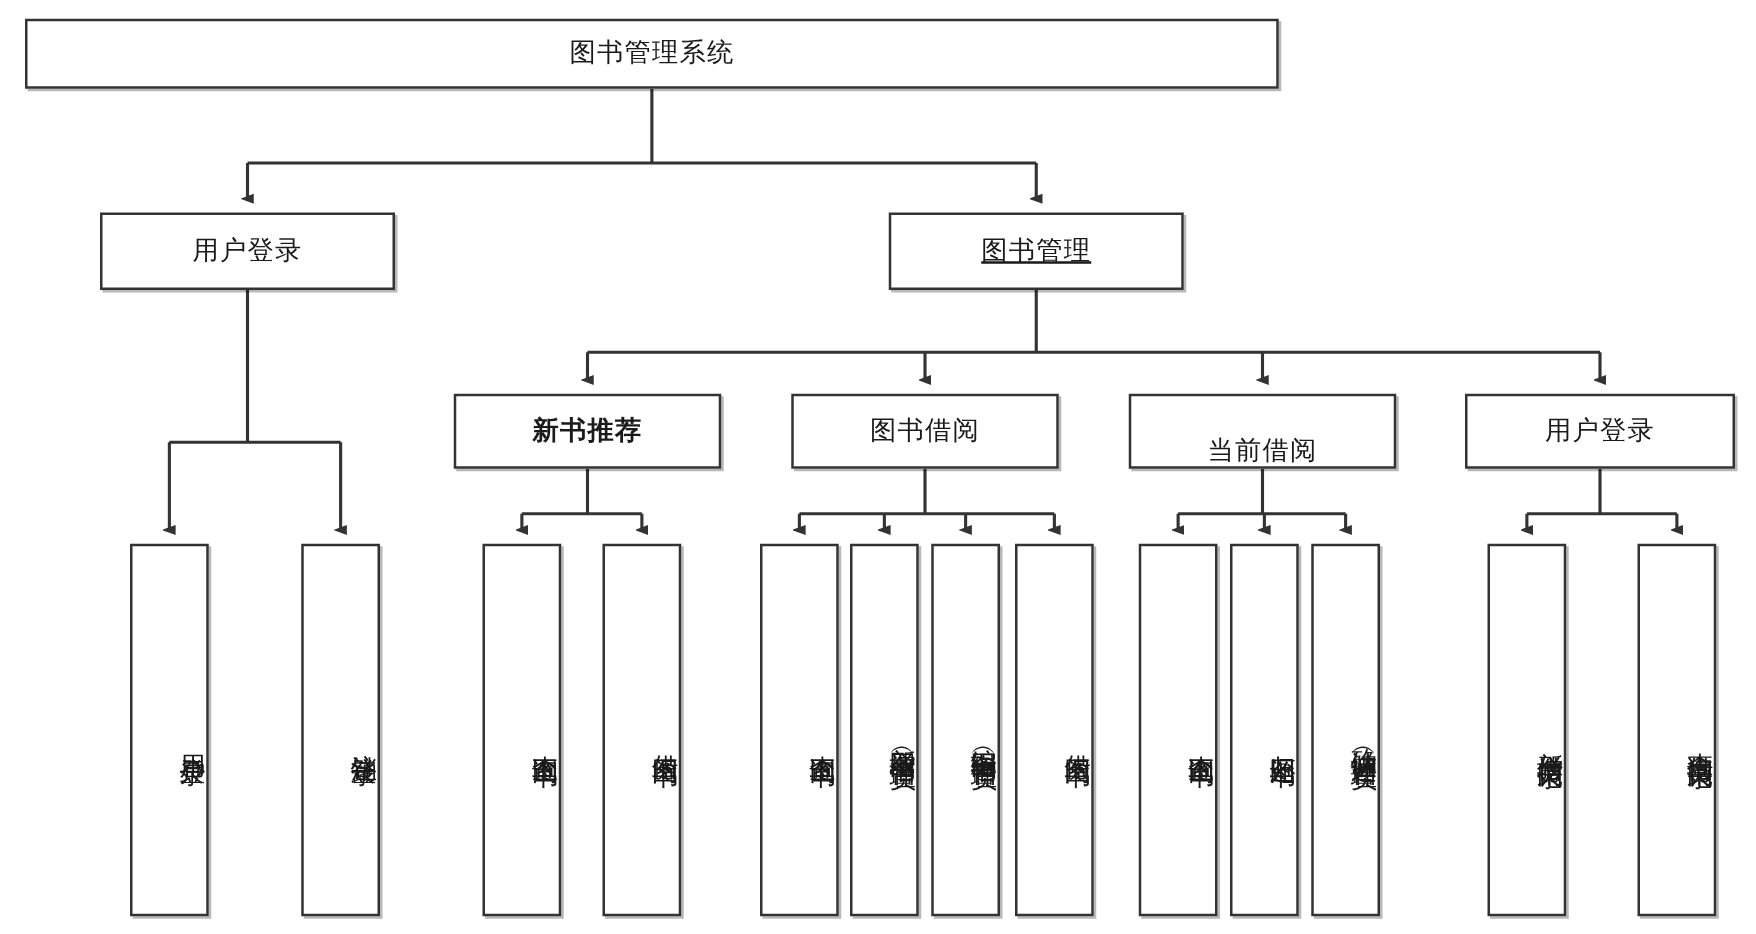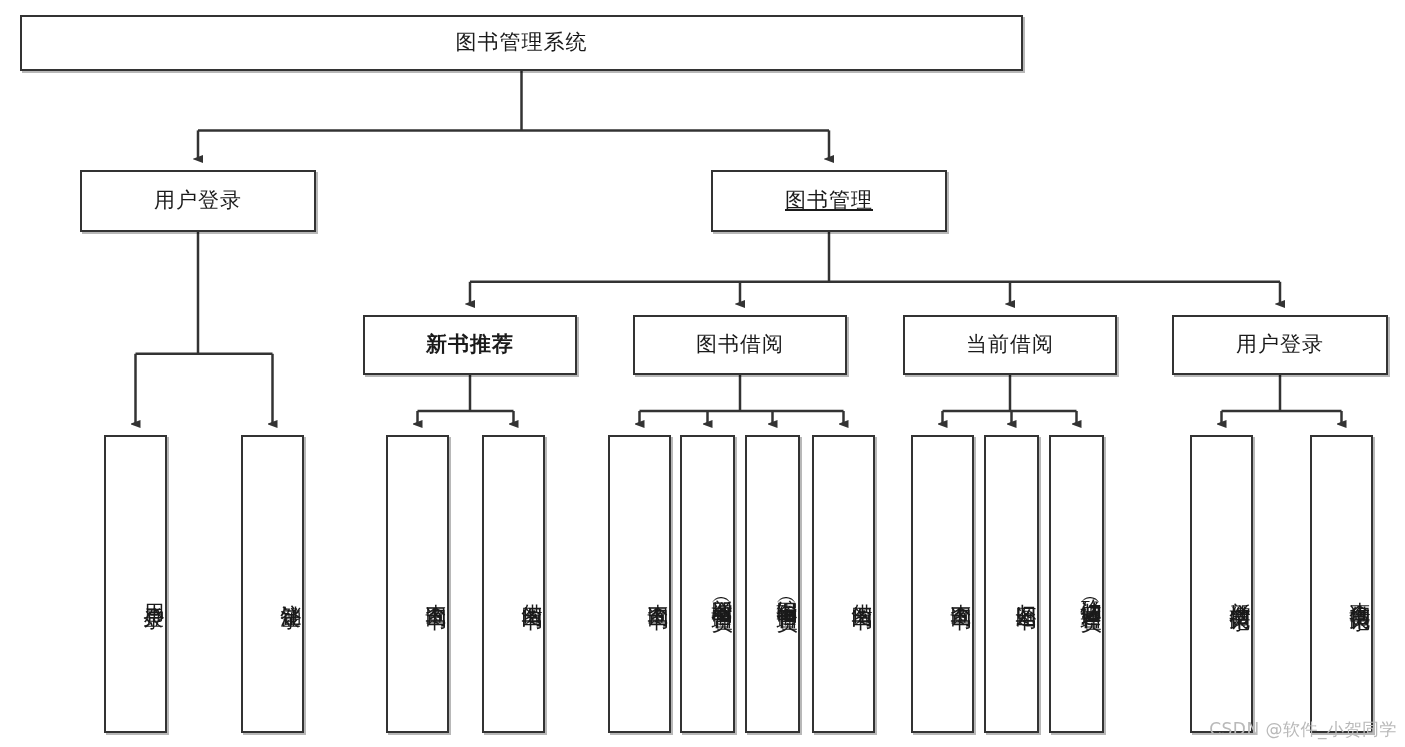--- a/index.html
+++ b/index.html
@@ -121,21 +121,21 @@
       </div>
       <div class="node horiz" style="left: 711px; top: 170px; width: 236px; height: 62px; text-decoration: underline;">
         <span class="hlabel">图书管理</span>
       </div>
       <div class="node horiz" style="left: 363px; top: 315px; width: 214px; height: 60px; font-weight: bold;">
         <span class="hlabel">新书推荐</span>
       </div>
       <div class="node horiz" style="left: 633px; top: 315px; width: 214px; height: 60px;">
         <span class="hlabel">图书借阅</span>
       </div>
-      <div class="node horiz" style="left: 903px; top: 315px; width: 214px; height: 60px;">
+      <div class="node horiz" style="left: 903px; top: 315px; width: 214px; height: 60px; align-items: flex-end;">
         <span class="hlabel">当前借阅</span>
       </div>
       <div class="node horiz" style="left: 1172px; top: 315px; width: 216px; height: 60px;">
         <span class="hlabel">用户登录</span>
       </div>
       <div class="node vert" style="left: 104px; top: 435px; width: 63px; height: 298px;">
         <span class="vlabel">用户登录</span>
       </div>
       <div class="node vert" style="left: 241px; top: 435px; width: 63px; height: 298px;">
         <span class="vlabel">注销登录</span>
@@ -168,14 +168,13 @@
         <span class="vlabel">确认归还（管理员）</span>
       </div>
       <div class="node vert" style="left: 1190px; top: 435px; width: 63px; height: 298px;">
         <span class="vlabel">新增借阅记录</span>
       </div>
       <div class="node vert" style="left: 1310px; top: 435px; width: 63px; height: 298px;">
         <span class="vlabel">查询借阅记录</span>
       </div>
     </div>
 
-  <div id="watermark">CSDN @软件_小贺同学</div>
 </div>
 
 </body></html>

